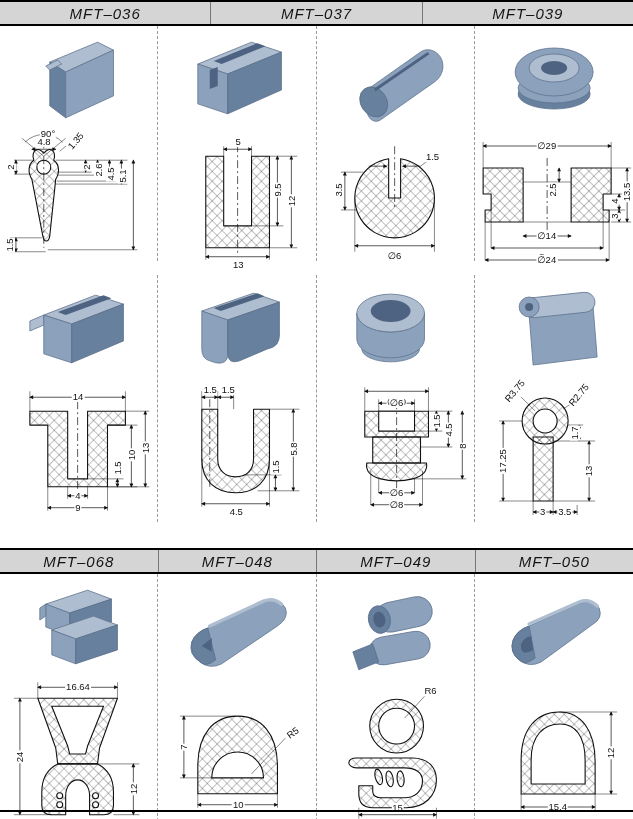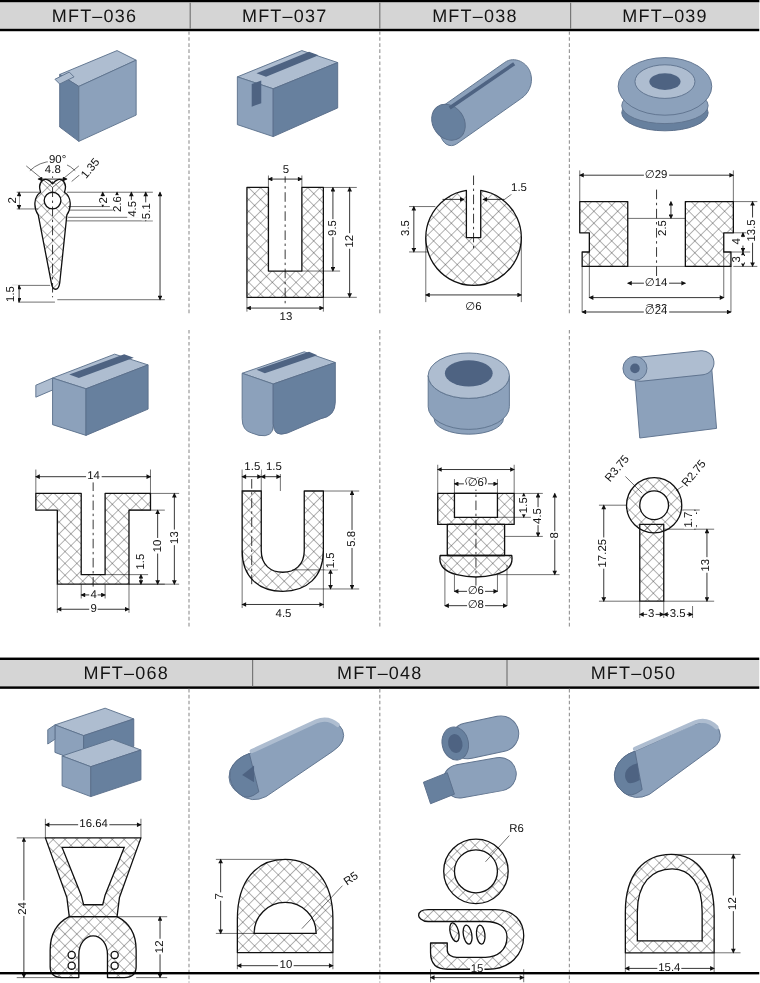--- a/index.html
+++ b/index.html
@@ -3,21 +3,21 @@
 <meta charset="utf-8">
 <style>
   html,body{margin:0;padding:0;background:#fff;}
   .page{width:633px;height:819px;position:relative;background:#fff;border-top:2px solid #000;
         box-sizing:border-box;font-family:"Liberation Sans",sans-serif;overflow:hidden;}
   .sect{height:273px;position:relative;}
   .headers{display:flex;height:26px;background:#d5d5d5;border-top:2px solid #000;
            border-bottom:2px solid #000;box-sizing:border-box;}
   .sect:first-child .headers{border-top:none;height:24px;}
   .hcell{flex:1;display:flex;align-items:center;justify-content:center;
-         font-size:15px;color:#141414;letter-spacing:1px;border-right:1px solid #777;box-sizing:border-box;}
+         font-size:15px;color:#141414;letter-spacing:1px;border-right:1px solid #777;box-sizing:border-box;font-style:italic;}
   .hcell:last-child{border-right:none;text-align:center;}
   .content{display:flex;height:247px;}
   .sect:first-child .content{height:235px;}
   .cell{width:158.25px;position:relative;border-right:1px dashed #9a9a9a;box-sizing:border-box;}
   .cell:last-child{border-right:none;}
   .render{height:100px;position:relative;}
   .render svg{position:absolute;left:0;top:0;width:100%;height:100%;}
   .drawing{height:147px;position:relative;}
   .drawing svg{position:absolute;left:0;top:0;width:100%;height:100%;}
   .dim{position:absolute;transform:translate(-50%,-50%);font-size:9.5px;color:#111;
@@ -55,23 +55,20 @@
 
   <div class="sect">
     <div class="headers">
       <div class="hcell">
           <span>MFT–036</span>
         </div>
       <div class="hcell">
           <span>MFT–037</span>
         </div>
       <div class="hcell">
-          <span>MFT–038</span>
-        </div>
-      <div class="hcell">
           <span>MFT–039</span>
         </div>
     </div>
     <div class="content">
 
       <div class="cell">
         <div class="render">
           <svg viewBox="0 0 158 100">
             <path class="f1" d="M50,36 L98,16 L114,24 L66,46 Z"></path>
             <path class="f3" d="M50,36 L66,46 L66,92 L50,80 Z"></path>
@@ -352,20 +349,23 @@
 
   <div class="sect">
     <div class="headers">
       <div class="hcell">
           <span>MFT–068</span>
         </div>
       <div class="hcell">
           <span>MFT–048</span>
         </div>
       <div class="hcell">
+          <span>MFT–049</span>
+        </div>
+      <div class="hcell">
           <span>MFT–050</span>
         </div>
     </div>
     <div class="content">
 
       <div class="cell">
         <div class="render">
           <svg viewBox="0 0 158 100">
             <path class="f1" d="M46,30 L88,16 L112,25 L70,39 Z"></path>
             <path class="f2" d="M46,30 L70,39 L70,62 L46,53 Z"></path>

